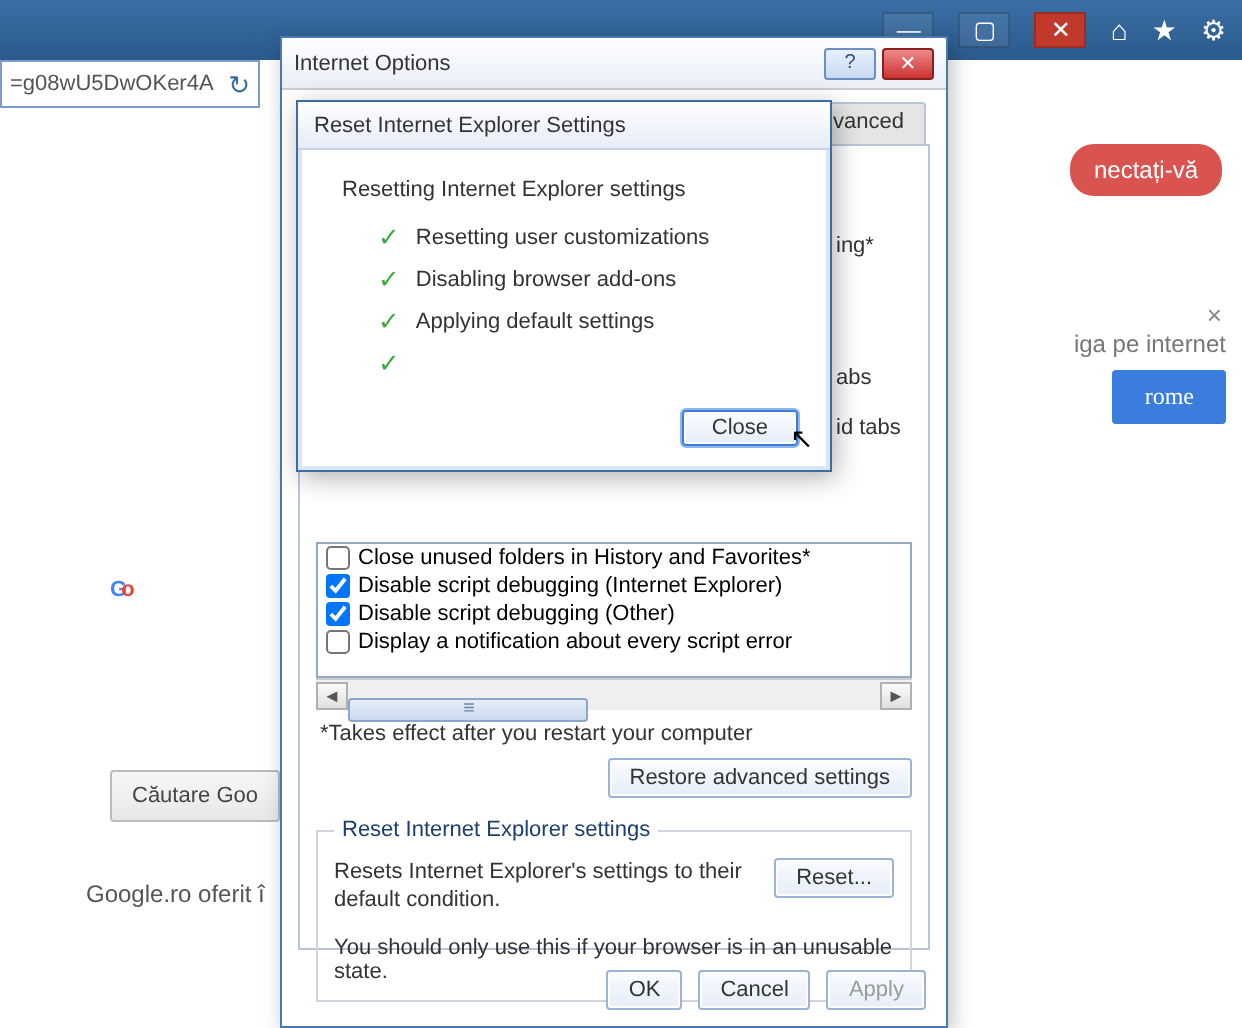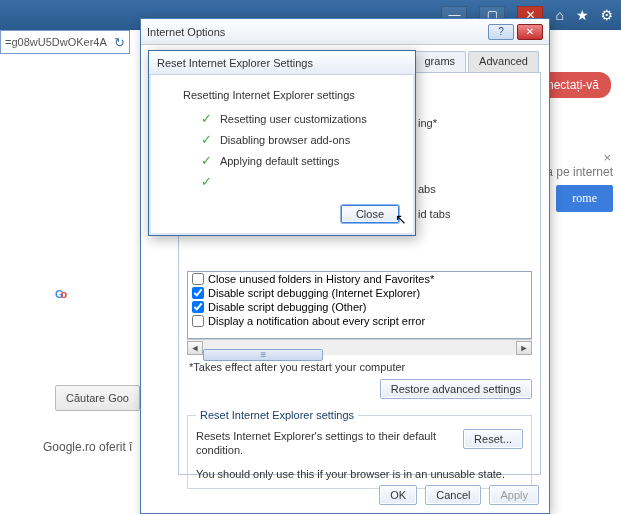--- a/index.html
+++ b/index.html
@@ -22,32 +22,32 @@
 
 .google-logo { position: absolute; top: 245px; left: 55px; font-size: 58px; font-weight: 700; font-family: "Times New Roman", serif; letter-spacing: -3px; }
 .google-logo .b { color: #4285F4; }
 .google-logo .r { color: #EA4335; }
 
 .search-btn { position: absolute; top: 385px; left: 55px; padding: 6px 10px; background: linear-gradient(#f7f7f7,#e8e8e8); border: 1px solid #bbb; border-radius: 2px; font-size: 11px; color: #444; }
 
 .footer-text { position: absolute; bottom: 60px; left: 43px; color: #555; font-size: 12px; }
 
 
-.io-dialog { position: absolute; top: 18px; left: 140px; width: 410px; height: 496px; border: 1px solid #4a78b5; background: #fff; box-shadow: 2px 3px 10px rgba(0,0,0,0.25); }
+.io-dialog { position: absolute; top: 18px; left: 140px; width: 334px; height: 496px; border: 1px solid #4a78b5; background: #fff; box-shadow: 2px 3px 10px rgba(0,0,0,0.25); }
 .io-title { height: 26px; background: linear-gradient(#fefefe,#e9eef7); border-bottom: 1px solid #ccc; display: flex; align-items: center; padding: 0 6px; color: #333; }
 .io-title .t { flex: 1; }
 .io-title .wbtn { width: 26px; height: 16px; margin-left: 3px; border: 1px solid #6b8fc0; background: linear-gradient(#e8f0fb,#c9dbf2); color: #2b4f82; display: flex; align-items: center; justify-content: center; font-size: 10px; border-radius: 2px; }
 .io-title .wbtn.close { background: linear-gradient(#e88,#c33); color: #fff; border-color: #8a1f1f; }
 
 .io-tabs { position: absolute; top: 32px; left: 8px; right: 8px; height: 22px; display: flex; }
 .io-tabs .tab { padding: 3px 10px; border: 1px solid #b8c6d9; border-bottom: none; background: #eef2f8; color: #333; margin-right: 2px; border-radius: 2px 2px 0 0; }
 .io-tabs .spacer { flex: 1; }
 .io-tabs .tab.active { background: #e5e5e5; font-weight: 400; }
 
-.io-body { position: absolute; top: 53px; left: 8px; right: 8px; bottom: 38px; border: 1px solid #b8c6d9; background: #fff; padding: 8px; margin-left: 29px; }
+.io-body { position: absolute; top: 53px; left: 8px; right: 8px; bottom: 38px; border: 1px solid #b8c6d9; background: #fff; padding: 8px; }
 .settings-list { border: 1px solid #97a9c2; height: 68px; overflow: hidden; background: #fff; }
 .settings-list .row { display: flex; align-items: center; padding: 1px 4px; gap: 4px; }
 .settings-list .row input { width: 12px; height: 12px; }
 .hscroll { height: 16px; background: #efefef; border-top: 1px solid #ccc; display: flex; align-items: center; }
 .hscroll .arrow { width: 16px; height: 14px; border: 1px solid #b0b0b0; background: linear-gradient(#fafafa,#e0e0e0); display: flex; align-items: center; justify-content: center; font-size: 9px; color: #555; }
 .hscroll .track { flex: 1; position: relative; }
 .hscroll .thumb { position: absolute; left: 0; top: 1px; height: 12px; width: 120px; background: linear-gradient(#e8eef8,#cad9ef); border: 1px solid #8aa6cc; border-radius: 2px; }
 .hscroll .thumb::after { content: "≡"; position: absolute; left: 50%; top: -1px; transform: translateX(-50%); color: #6b86ad; font-size: 10px; letter-spacing: -1px; }
 
 .note { margin: 6px 2px; color: #333; }
@@ -59,21 +59,21 @@
 .reset-row { display: flex; align-items: flex-start; gap: 10px; }
 .reset-row .txt { flex: 1; color: #333; line-height: 1.3; }
 .reset-note { margin-top: 10px; color: #333; }
 
 .io-buttons { position: absolute; bottom: 8px; right: 10px; display: flex; gap: 8px; }
 .io-buttons .win-btn.disabled { color: #9a9a9a; }
 
 
 .reset-dialog { position: absolute; top: 50px; left: 148px; width: 268px; height: 186px; border: 1px solid #3a6ea5; background: #fff; box-shadow: 2px 3px 12px rgba(0,0,0,0.3); }
 .reset-title { height: 24px; background: linear-gradient(#fefefe,#e6edf8); border-bottom: 1px solid #c7d3e6; display: flex; align-items: center; padding: 0 8px; color: #333; }
-.reset-body { position: absolute; top: 24px; left: 0; right: 0; bottom: 0; border: 2px solid #dce6f4; border-top: none; padding: 10px 28px; }
+.reset-body { position: absolute; top: 24px; left: 0; right: 0; bottom: 0; border: 2px solid #dce6f4; border-top: none; padding: 10px 16px; }
 .reset-body .hdr { margin: 4px 0 10px 4px; color: #333; }
 .reset-items { margin-left: 22px; }
 .reset-items .item { display: flex; align-items: center; gap: 8px; margin: 6px 0; color: #333; }
 .reset-items .chk { color: #3fa93f; font-size: 13px; }
 .reset-close-row { position: absolute; bottom: 10px; right: 14px; }
 .reset-close-row .win-btn { border-color: #3b7ddd; box-shadow: 0 0 0 1px #8fb7ef, inset 0 0 0 1px #fff; padding: 2px 14px; }
 .cursor { position: absolute; font-size: 14px; color: #000; pointer-events: none; }
 </style>
 </head>
 <body>

